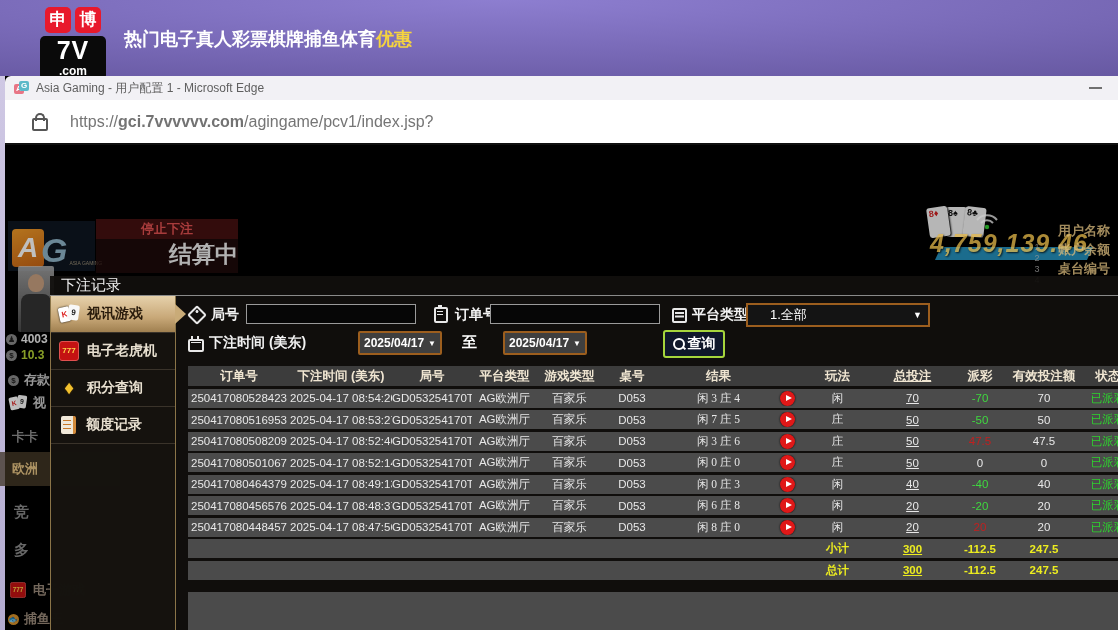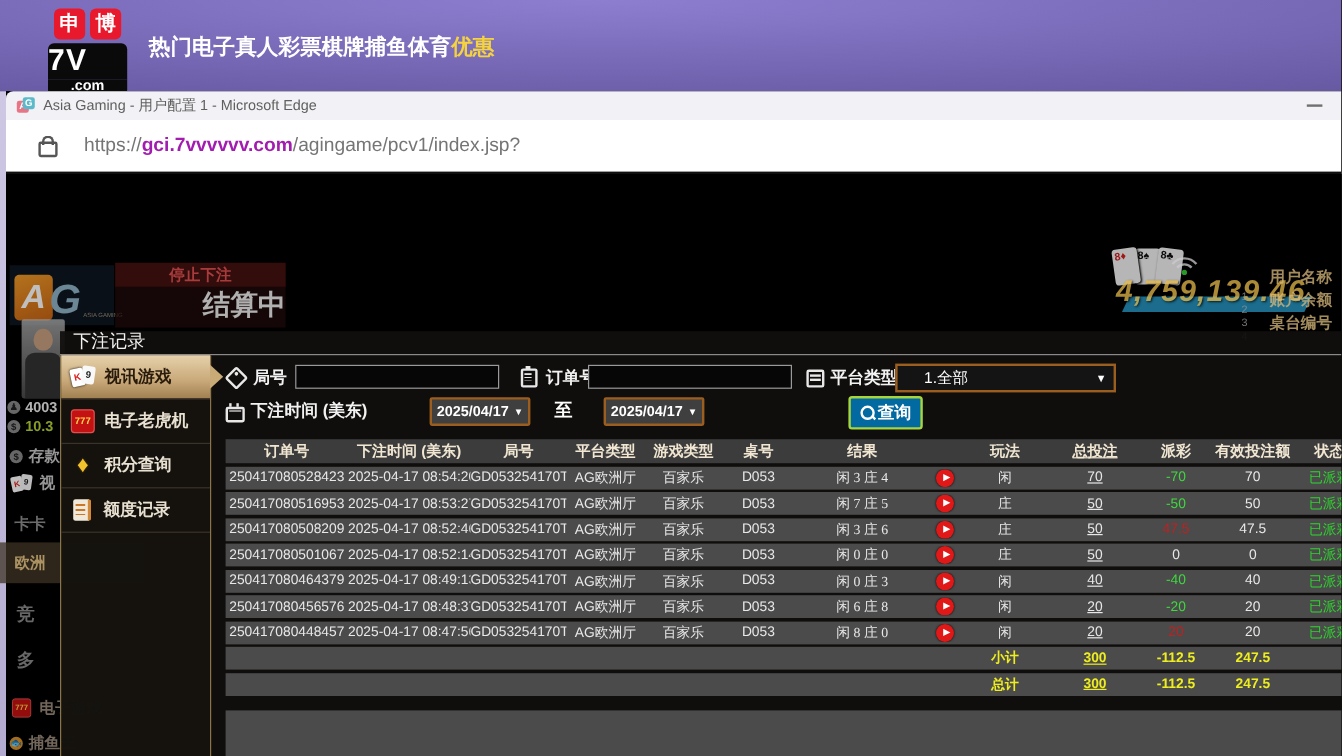--- a/index.html
+++ b/index.html
@@ -8,21 +8,21 @@
   .abs{position:absolute;}
 
   
   .topnav{left:0;top:0;width:1118px;height:76px;
     background:radial-gradient(130% 170% at 45% 0%,#8d7ed0 0%,#7667b4 45%,#584a90 100%);}
   .logo{left:40px;top:7px;width:66px;}
   .logo-badges{display:flex;gap:4px;justify-content:center;}
   .badge{width:26px;height:26px;background:#e8192c;border-radius:5px;color:#fff;
          font-weight:bold;font-size:17px;text-align:center;line-height:26px;}
   .logo-7v{margin-top:3px;height:30px;background:#0a0a0a;border-radius:5px 5px 0 0;color:#fff;
-           font-weight:bold;font-size:25px;line-height:29px;letter-spacing:1px;}
+           font-weight:bold;font-size:25px;text-align:center;line-height:29px;letter-spacing:1px;}
   .logo-com{height:13px;background:#0a0a0a;border-radius:0 0 4px 4px;color:#fff;
             font-weight:bold;font-size:12px;text-align:center;line-height:10px;}
   .nav-items{left:124px;top:27px;display:flex;}
   .nav-item{color:#fff;font-size:18px;font-weight:bold;cursor:pointer;white-space:nowrap;}
   .nav-item.hl{color:#f5d33f;}
 
   
   .left-strip{left:0;top:76px;width:5px;height:554px;background:linear-gradient(#cfc8e4,#b3abd0);}
   .win{left:5px;top:76px;width:1113px;height:554px;background:#000;}
   .titlebar{left:0;top:0;width:100%;height:24px;background:#f2f1f5;border-radius:6px 0 0 0;
@@ -34,21 +34,21 @@
               color:#fff;font-size:8px;font-weight:bold;text-align:center;line-height:10px;border-radius:2px;}
   .wtitle{font-size:12px;color:#5f5f5f;white-space:nowrap;}
   .min-btn{position:absolute;right:16px;top:11px;width:13px;height:2px;background:#707070;}
   .urlbar{left:0;top:24px;width:100%;height:45px;background:#fff;border-bottom:2px solid #101010;
           display:flex;align-items:center;box-sizing:border-box;}
   .lock{width:12px;height:9px;border:2px solid #565656;border-radius:2px;position:relative;
         margin-left:27px;margin-top:5px;flex:none;}
   .lock::before{content:"";position:absolute;top:-7px;left:1px;width:6px;height:6px;
                 border:2px solid #565656;border-bottom:none;border-radius:5px 5px 0 0;}
   .url{margin-left:22px;font-size:16px;color:#757575;white-space:nowrap;}
-  .url b{color:#a21caf;font-weight:600;}
+  .url b{color:#737373;font-weight:600;}
 
   
   .agb{left:8px;top:221px;width:87px;height:50px;background:#0e1620;display:flex;align-items:flex-end;padding:2px 2px 4px 4px;box-sizing:border-box;}
   .agb-a{width:32px;height:38px;background:linear-gradient(160deg,#f09a28,#c86414);color:#fff;
          font-size:28px;font-weight:bold;font-style:italic;text-align:center;line-height:38px;border-radius:4px;flex:none;}
   .agb-g{font-size:34px;color:#8fb4c8;font-weight:bold;font-style:italic;margin-left:-3px;line-height:34px;}
   .agb-sub{font-size:5px;color:#998d76;margin:0 0 1px 2px;white-space:nowrap;}
   .bet-panel{left:96px;top:219px;width:142px;height:54px;background:#1c0a0a;}
   .stop{height:20px;background:#441010;color:#e05050;font-size:13px;font-weight:bold;text-align:center;line-height:20px;}
   .settling{color:#ececec;font-size:23px;font-weight:bold;text-align:right;line-height:31px;}
@@ -129,22 +129,22 @@
   .tinput{position:absolute;height:18px;width:160px;background:#060606;border:1px solid #9a9a9a;
           color:#eee;font-size:12px;padding:0 4px;box-sizing:content-box;}
   .dselect{position:absolute;height:20px;width:158px;background:#141414;border:2px solid #9c5e1e;
            color:#fff;font-size:13px;display:flex;align-items:center;padding-left:22px;cursor:pointer;}
   .dselect .arr{position:absolute;right:6px;font-size:9px;color:#fff;}
   .datebox{position:absolute;height:20px;width:80px;background:#3f3f3f;border:2px solid #9c5e1e;
            border-radius:2px;color:#fff;font-size:12px;font-weight:bold;display:flex;align-items:center;
            justify-content:center;gap:4px;cursor:pointer;}
   .datebox .arr{font-size:8px;}
   .zhi{color:#fff;font-size:15px;font-weight:bold;}
-  .qbtn{position:absolute;height:24px;width:58px;background:#0369a1;border:2px solid #a6d53c;border-radius:3px;
-        color:#fff;font-size:14px;font-weight:bold;display:flex;align-items:center;justify-content:center;gap:3px;cursor:pointer;margin-left:44px;}
+  .qbtn{position:absolute;height:24px;width:58px;background:#0f172a;border:2px solid #a6d53c;border-radius:3px;
+        color:#fff;font-size:14px;font-weight:bold;display:flex;align-items:center;justify-content:center;gap:3px;cursor:pointer;}
   .fi-search{width:8px;height:8px;border:2px solid #fff;border-radius:50%;position:relative;flex:none;}
   .fi-search::after{content:"";position:absolute;width:4px;height:2px;background:#fff;transform:rotate(45deg);right:-3px;bottom:-1px;}
 
   
   .tbl{position:absolute;left:138px;top:90px;width:950px;}
   .trow{display:flex;height:19px;background:#4b4b4b;margin-bottom:2.5px;align-items:center;}
   .trow.thead{height:20px;background:#3c3c3c;}
   .c{font-size:11.5px;color:#e8e8e8;text-align:center;white-space:nowrap;overflow:hidden;flex:none;}
   .thead .c{color:#f0e6d2;font-weight:bold;font-size:12.5px;}
   .col-order{width:102px;}.col-time{width:102px;}.col-round{width:80px;}.col-platform{width:65px;}

